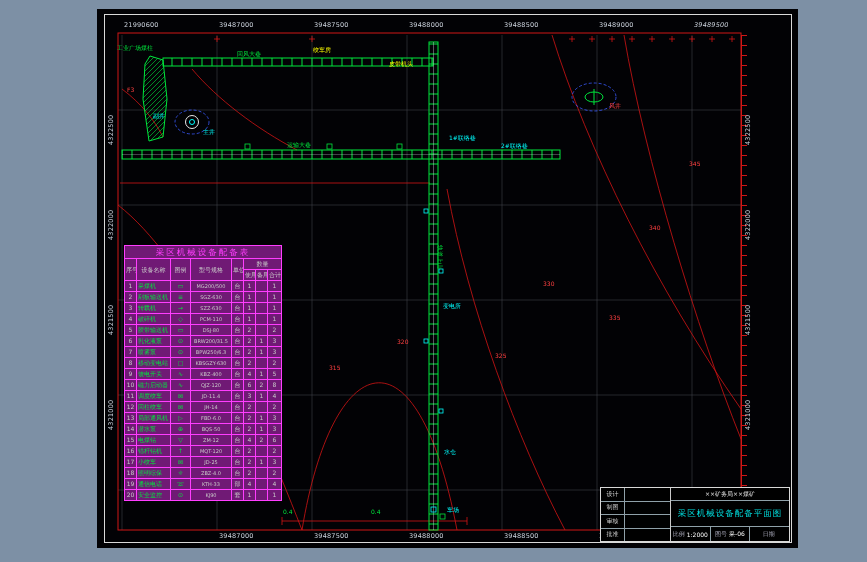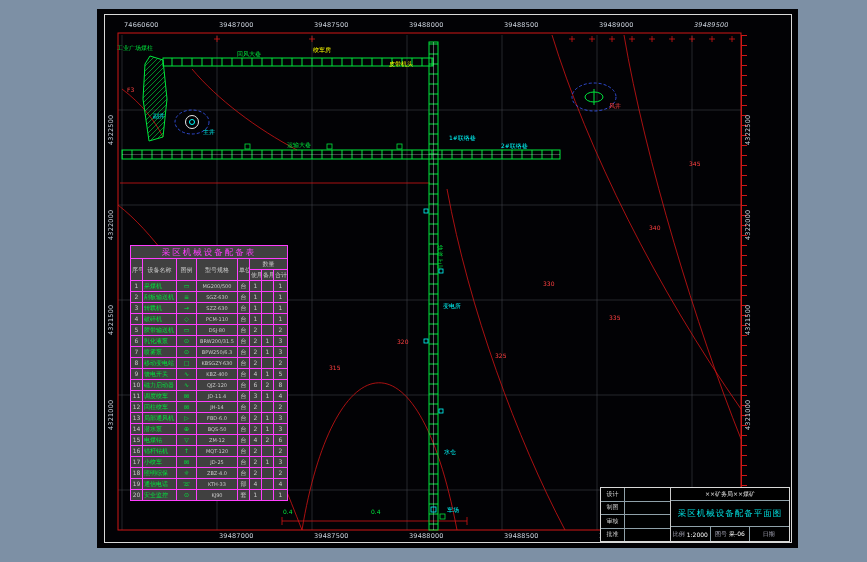--- a/index.html
+++ b/index.html
@@ -7,21 +7,21 @@
   body{background:#7d90a5;position:relative;font-family:"DejaVu Sans",sans-serif}
   .canvas{position:absolute;left:97px;top:9px;width:701px;height:539px;background:#020205}
   .sheet{position:absolute;left:7px;top:5px;right:6px;bottom:5px;border:1px solid #d9d9d9;pointer-events:none}
   svg.draw{position:absolute;left:0;top:0;display:block}
   .redticks{position:absolute;left:644px;top:26px;width:6px;height:452px;border-left:1px solid #cf1616;
     background:repeating-linear-gradient(180deg,#cf1616 0 1px,transparent 1px 10px)}
   #labels-layer{position:absolute;left:0;top:0;width:701px;height:539px}
   .coord{position:absolute;color:#cdd4de;font-size:6.5px;line-height:1;white-space:nowrap;letter-spacing:.2px}
   .dlabel{position:absolute;line-height:1;white-space:nowrap}
   
-  .eq{position:absolute;left:33px;top:236px;width:157px;background:#404040}
+  .eq{position:absolute;left:27px;top:236px;width:157px;background:#701a75}
   .eq table{border-collapse:collapse;table-layout:fixed;width:157px}
   .eq td{border:1px solid #ff3dff;font-size:6px;line-height:1;height:11px;padding:0 1px;text-align:center;
     color:#c9c9c9;overflow:hidden;white-space:nowrap;font-weight:normal}
   .eq .title-cell{color:#ff3dff;font-size:8.5px;height:13px;letter-spacing:2px}
   .eq .c1{text-align:left;color:#00e63c}
   .eq .c2{color:#00e63c}
   .eq .c3{font-size:5px}
   
   .tblock{position:absolute;left:503px;top:478px;width:190px;height:55px;background:#000;
     border:1px solid #d8d8d8;display:flex;font-size:6px;color:#d0d0d0}
@@ -119,21 +119,21 @@
       <rect x="342" y="400" width="4" height="4" stroke="#00ffff" stroke-width="0.8"></rect>
       <rect x="334" y="498" width="5" height="5" stroke="#00ffff" stroke-width="0.8"></rect>
       <rect x="343" y="505" width="5" height="5" stroke="#00e63c" stroke-width="0.8"></rect>
     </g>
   </svg>
 
   <div class="sheet"></div>
   <div class="redticks"></div>
 
   <div id="labels-layer">
-      <span class="coord" style="left: 27px; top: 13px;">74660600</span>
+      <span class="coord" style="left: 27px; top: 13px;">21990600</span>
       <span class="coord" style="left: 122px; top: 13px;">39487000</span>
       <span class="coord" style="left: 217px; top: 13px;">39487500</span>
       <span class="coord" style="left: 312px; top: 13px;">39488000</span>
       <span class="coord" style="left: 407px; top: 13px;">39488500</span>
       <span class="coord" style="left: 502px; top: 13px;">39489000</span>
       <span class="coord" style="left: 597px; top: 13px; font-style: italic;">39489500</span>
       <span class="coord" style="left: 122px; top: 524px;">39487000</span>
       <span class="coord" style="left: 217px; top: 524px;">39487500</span>
       <span class="coord" style="left: 312px; top: 524px;">39488000</span>
       <span class="coord" style="left: 407px; top: 524px;">39488500</span>

